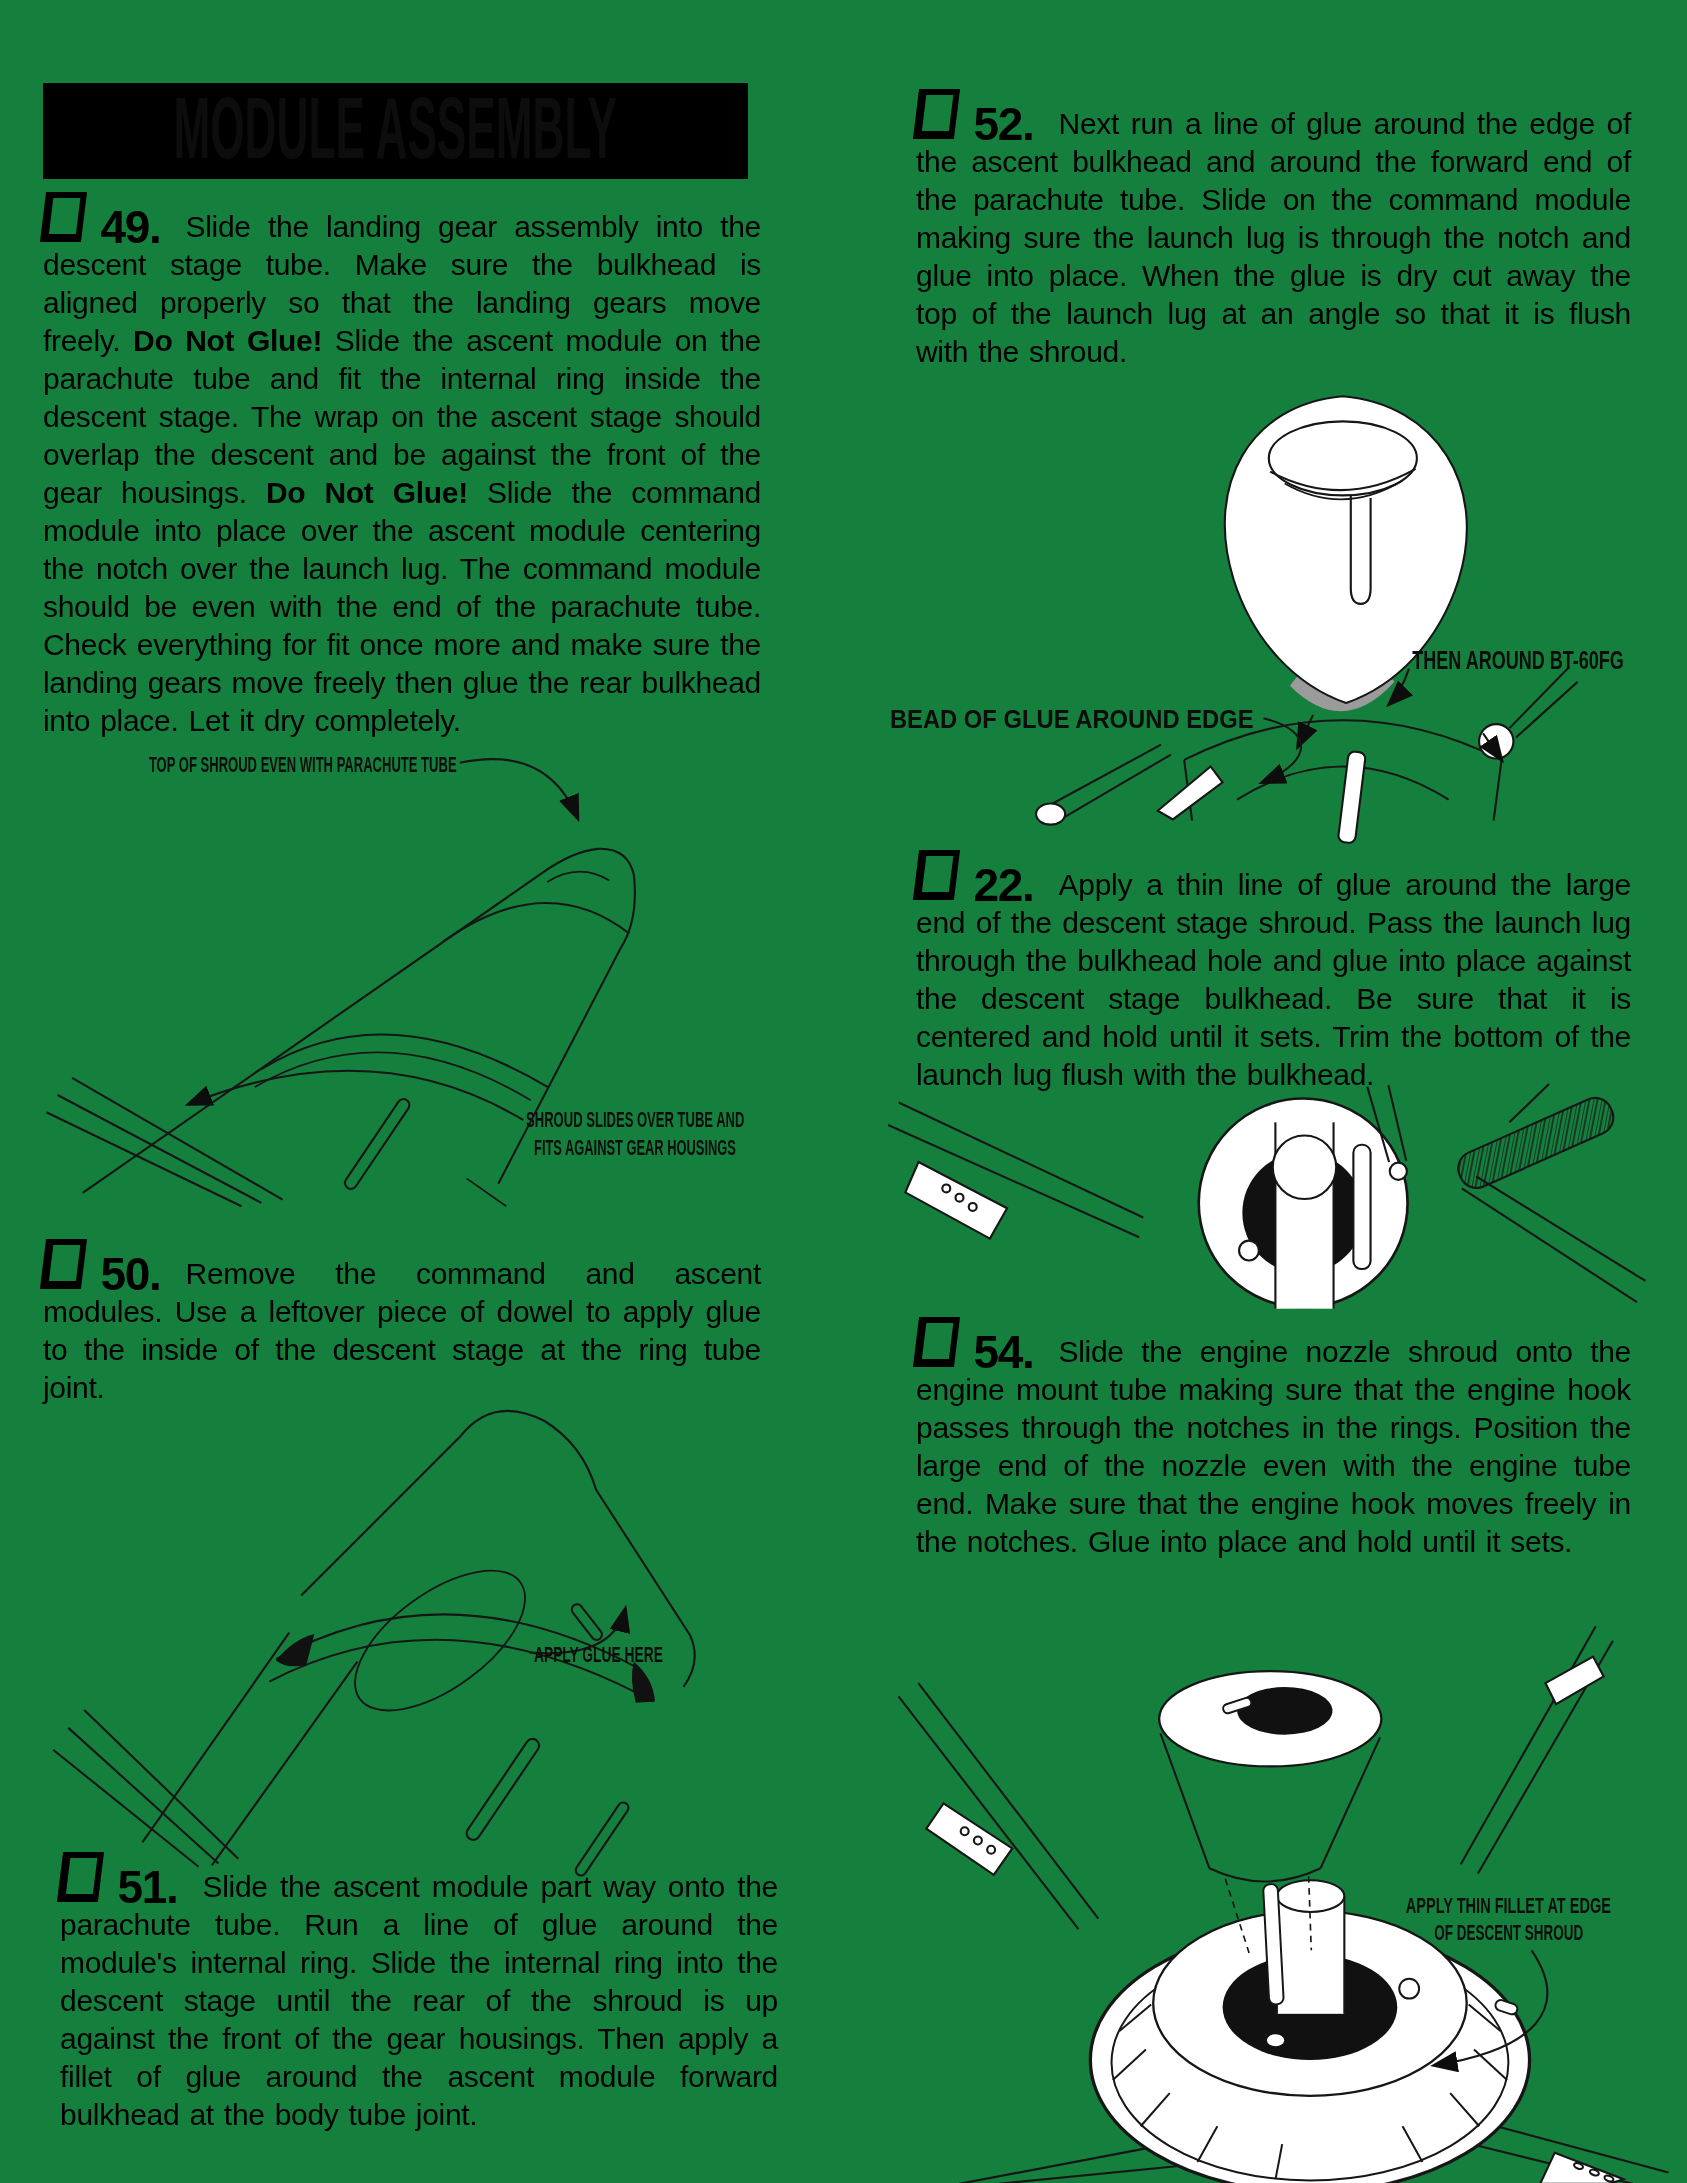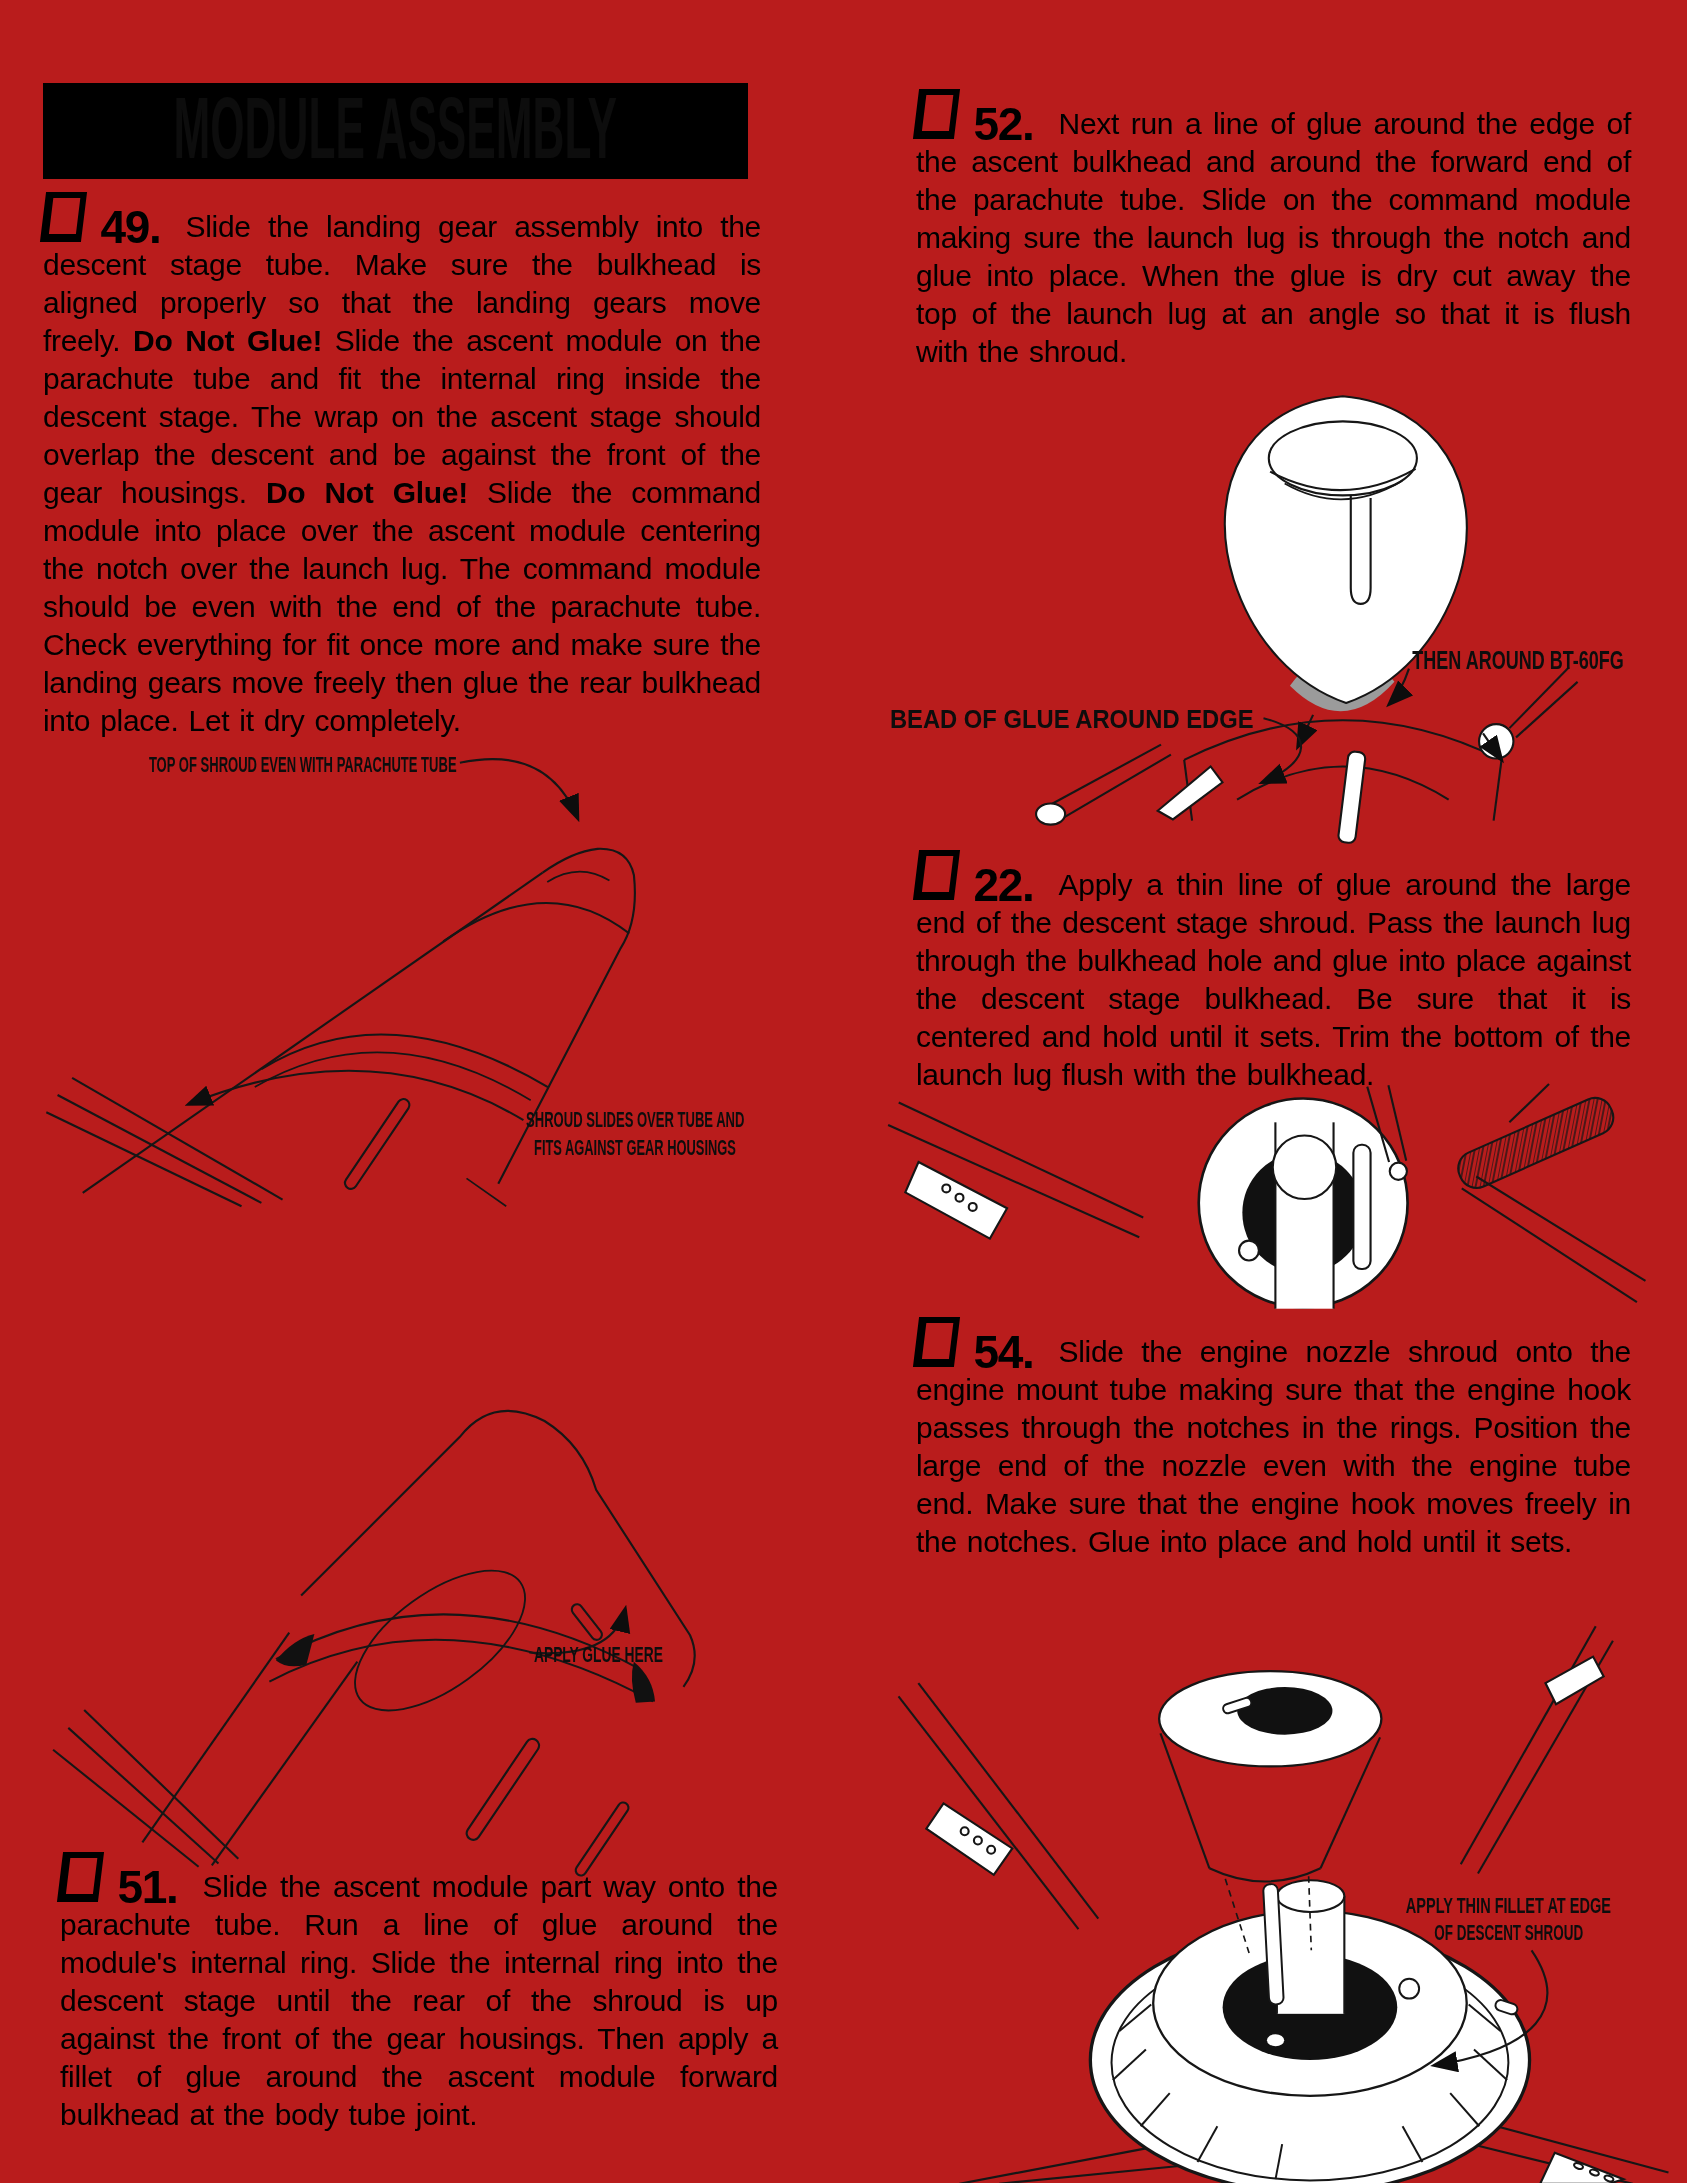--- a/index.html
+++ b/index.html
@@ -1,16 +1,16 @@
 <!DOCTYPE html>
 <html style="font-size:10.6px"><head>
 <meta charset="utf-8">
 <style>
   html,body{margin:0;padding:0;background:#e8e8e8;}
-  .page{position:relative;width:1687px;height:2183px;background:#b91c1c;overflow:hidden;
+  .page{position:relative;width:1687px;height:2183px;background:#15803d;overflow:hidden;
         font-family:"Liberation Sans",sans-serif;color:#000;}
   .abs{position:absolute;}
   .step{position:absolute;margin:0;width:718px;text-align:justify;
         font-size:30px;line-height:38px;letter-spacing:-0.3px;word-spacing:2px;color:#000;}
   .step.right{width:715px;}
   .chk{display:inline-block;width:26.5px;height:36px;border:6px solid #000;
        border-left-width:8.6px;border-bottom-width:8.6px;transform:skewX(-7deg);
        margin-right:17px;vertical-align:-5.3px;}
   .num{font-weight:700;font-size:46px;line-height:38px;letter-spacing:-1.3px;
        margin-right:25px;vertical-align:-6px;}
@@ -55,20 +55,23 @@
       <path d="M630,72 Q762,44 808,156" marker-end="url(#a1)"></path>
       <path d="M726,612 Q500,476 220,588" marker-end="url(#a1)"></path>
     </g>
     <g font-size="34">
       <text x="160" y="86" textLength="465" lengthAdjust="spacingAndGlyphs">TOP OF SHROUD EVEN WITH PARACHUTE TUBE</text>
       <text x="730" y="622" textLength="330" lengthAdjust="spacingAndGlyphs">SHROUD SLIDES OVER TUBE AND</text>
       <text x="742" y="664" textLength="305" lengthAdjust="spacingAndGlyphs">FITS AGAINST GEAR HOUSINGS</text>
     </g>
   </svg>
 
+  <p class="step" style="left:43px;top:1239px;">
+    <span class="chk"></span><span class="num">50.</span><span>Remove the command and ascent modules.  Use a leftover piece of dowel to apply glue to the inside of the descent stage at the ring tube joint.</span>
+  </p>
 
   <svg class="abs" style="left:43px;top:1376px;" width="718" height="463" viewBox="0 0 1085 700">
     <defs>
       <marker id="a2" markerWidth="13" markerHeight="11" refX="11" refY="5" orient="auto">
         <path d="M0,0 L13,5 L0,10 Z" fill="#0d0d0d"></path>
       </marker>
     </defs>
     <g fill="none" stroke="#161616" stroke-width="3.2">
       <path d="M390,332 L630,92 Q680,28 758,68 Q816,104 836,172 L978,392 Q996,432 968,470"></path>
       <path d="M352,428 Q610,286 900,442"></path>

